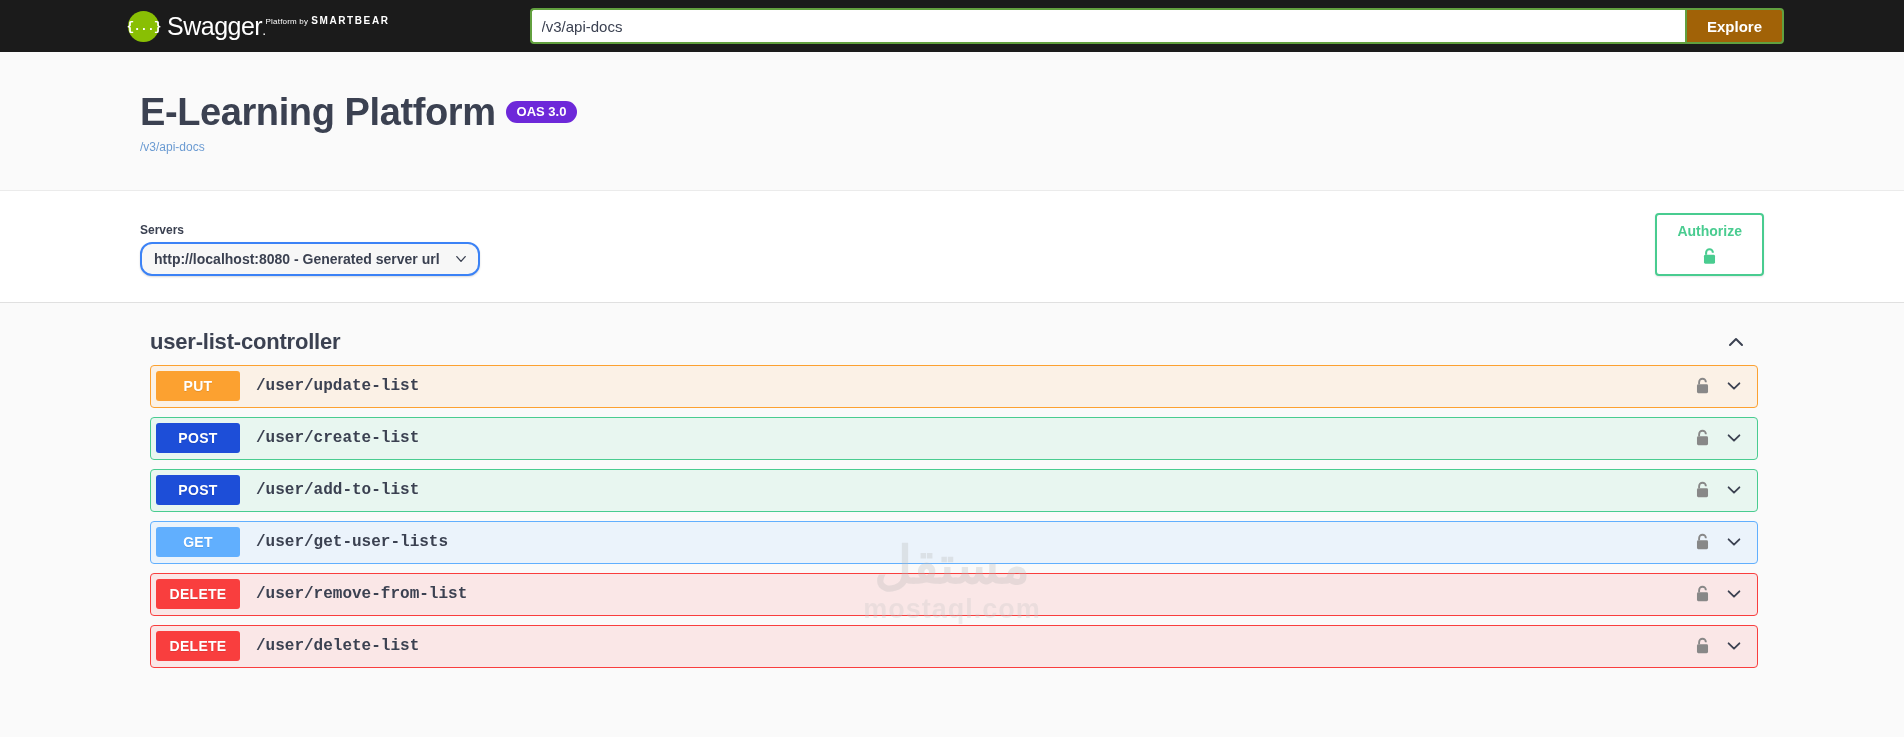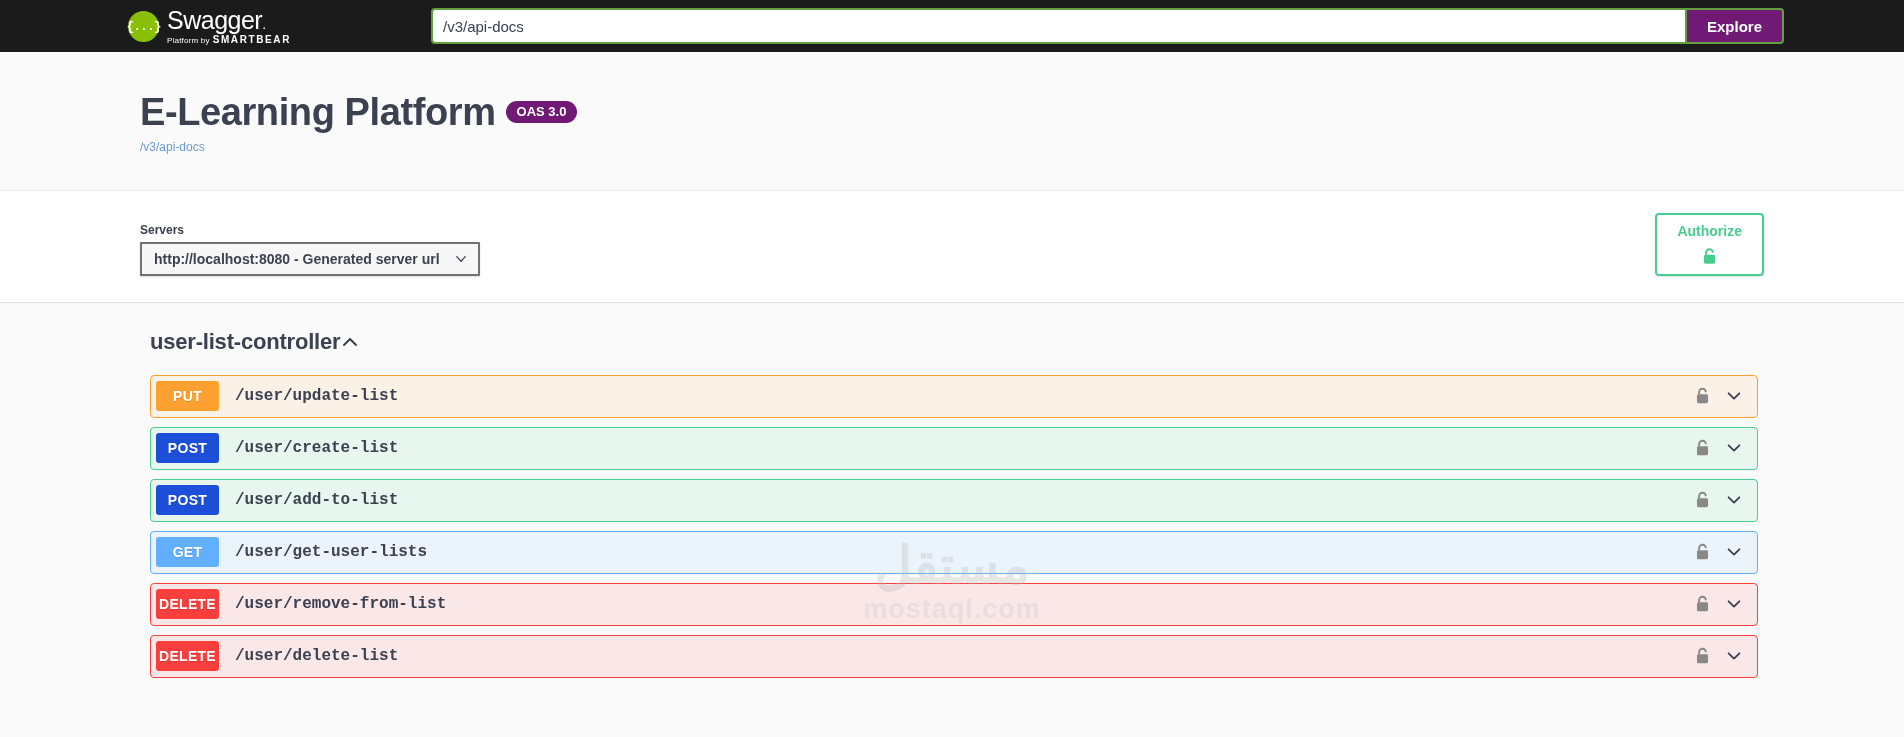--- a/index.html
+++ b/index.html
@@ -41,21 +41,21 @@
     background: #89bf04;
     display: flex;
     align-items: center;
     justify-content: center;
     color: #fff;
     font-size: 13px;
     font-weight: bold;
     font-family: "Liberation Mono", monospace;
     letter-spacing: -1px;
   }
-  .logo-text-block { display: flex; flex-direction: column; line-height: 1; }
+  .logo-text-block { display: flex; flex-direction: row; line-height: 1; }
   .logo-word {
     color: #fff;
     font-size: 25px;
     font-weight: normal;
     letter-spacing: -0.5px;
   }
   .logo-word .dot { font-size: 14px; }
   .logo-sub {
     color: #fff;
     font-size: 8px;
@@ -87,21 +87,21 @@
     background: #fff;
     font-size: 15px;
     color: #3b4151;
     padding: 0 10px;
     outline: none;
     font-family: "Liberation Sans", sans-serif;
     min-width: 0;
   }
   .explore-btn {
     height: 36px;
-    background: #701a75;
+    background: #a16207;
     color: #fff;
     border: 2px solid #62a03f;
     border-radius: 0 4px 4px 0;
     font-size: 15px;
     font-weight: bold;
     padding: 0 20px;
     cursor: pointer;
     font-family: "Liberation Sans", sans-serif;
     white-space: nowrap;
   }
@@ -123,21 +123,21 @@
   }
   .api-title {
     font-size: 38px;
     font-weight: bold;
     color: #3b4151;
     margin: 0;
     line-height: 1.1;
     letter-spacing: -0.4px;
   }
   .oas-badge {
-    background: #701a75;
+    background: #6d28d9;
     color: #fff;
     font-size: 13px;
     font-weight: bold;
     border-radius: 57px;
     padding: 3px 11px 4px;
     margin-top: 9px;
     white-space: nowrap;
   }
   .api-docs-link {
     display: block;
@@ -162,22 +162,22 @@
   .servers-left { display: flex; flex-direction: column; }
   .servers-label {
     font-size: 12px;
     font-weight: bold;
     color: #3b4151;
     margin-bottom: 5px;
   }
   .server-select {
     appearance: none;
     -webkit-appearance: none;
-    border: 2px solid #737373;
-    border-radius: 1px;
+    border: 2px solid #3b82f6;
+    border-radius: 12px;
     background: #f7f7f7;
     color: #3b4151;
     font-size: 14px;
     font-weight: bold;
     padding: 7px 38px 7px 12px;
     min-width: 310px;
     font-family: "Liberation Sans", sans-serif;
     outline: none;
     cursor: pointer;
     box-shadow: 0 1px 2px rgba(0,0,0,0.15);
@@ -211,22 +211,22 @@
   .band-ops {
     background: #fafafa;
     border-top: 1px solid #e0e0e0;
     padding: 26px 0 0 0;
     position: relative;
     min-height: 300px;
   }
   .tag-header {
     display: flex;
     align-items: center;
-    justify-content: flex-start;
-    padding: 0 2px 20px 10px;
+    justify-content: space-between;
+    padding: 0 2px 10px 10px;
     cursor: pointer;
   }
   .tag-name {
     font-size: 22px;
     font-weight: bold;
     color: #3b4151;
     letter-spacing: -0.2px;
   }
   .tag-arrow { width: 20px; height: 20px; margin-right: 16px; }
 
@@ -237,21 +237,21 @@
     height: 43px;
     border-radius: 4px;
     border: 1px solid;
     padding: 0 10px 0 5px;
     cursor: pointer;
     margin: 0 6px 0 10px;
     position: relative;
   }
   .op-method {
     flex: 0 0 auto;
-    width: 63px;
+    width: 84px;
     height: 30px;
     border-radius: 3px;
     color: #fff;
     font-size: 14px;
     font-weight: bold;
     display: flex;
     align-items: center;
     justify-content: center;
     letter-spacing: 0.3px;
     text-shadow: 0 1px 0 rgba(0,0,0,0.1);

